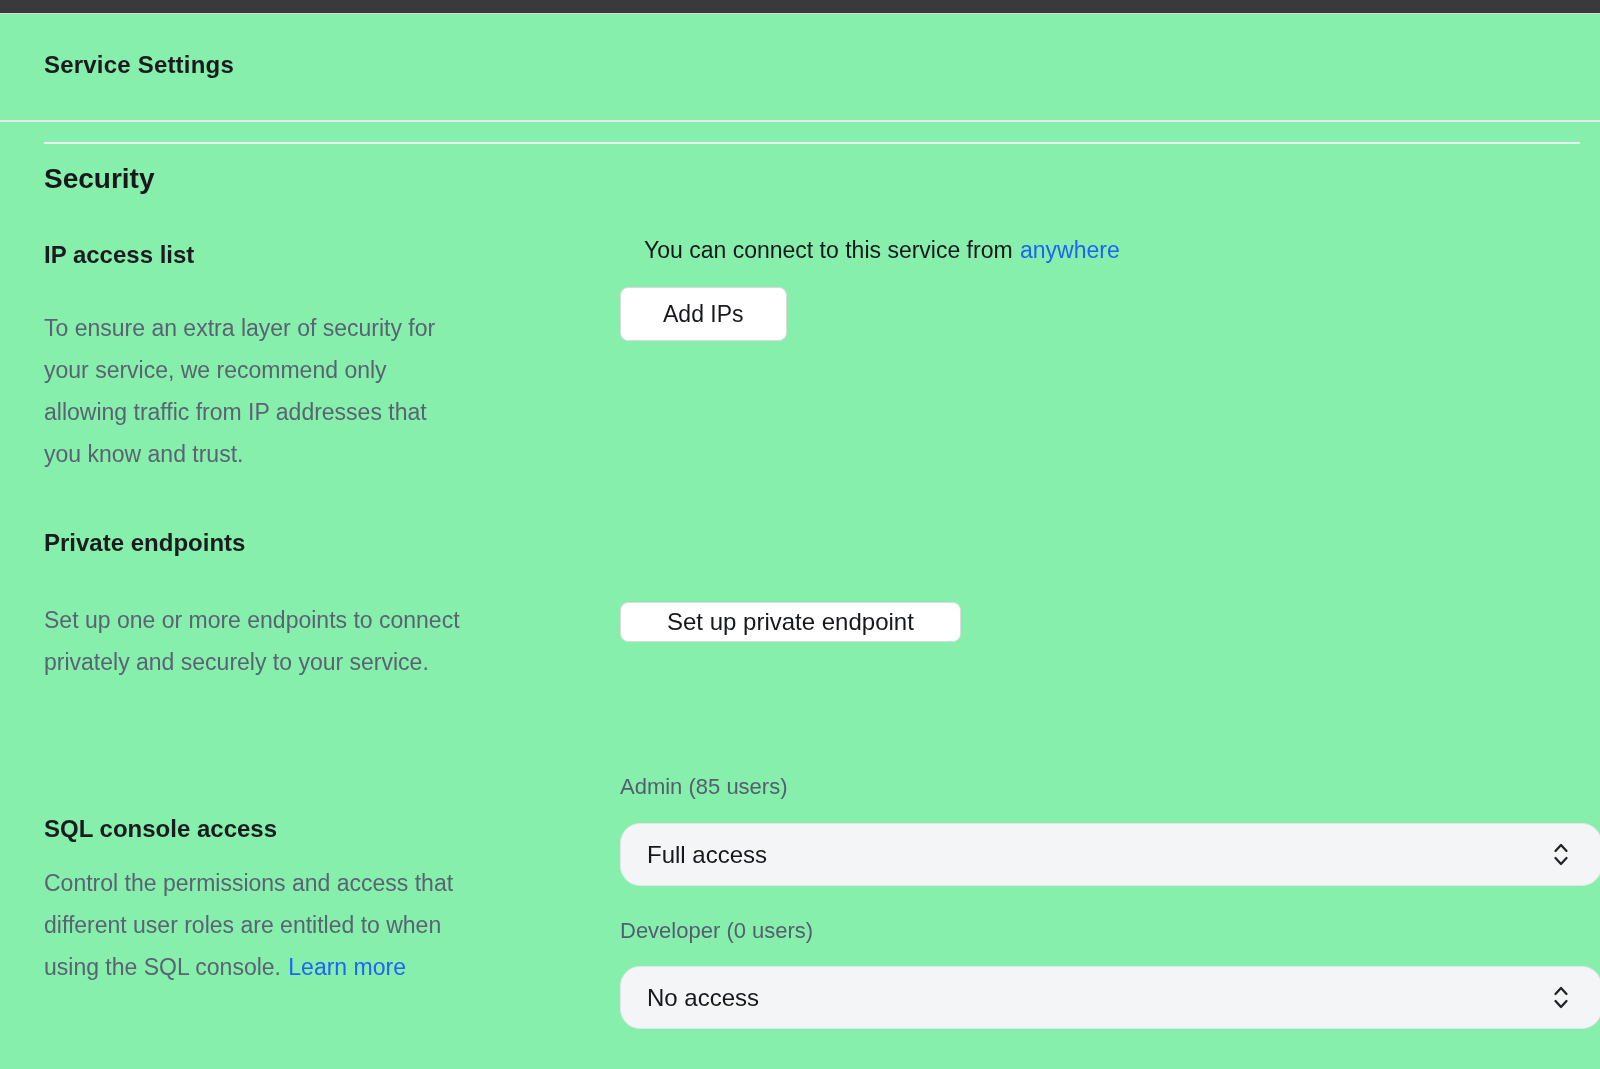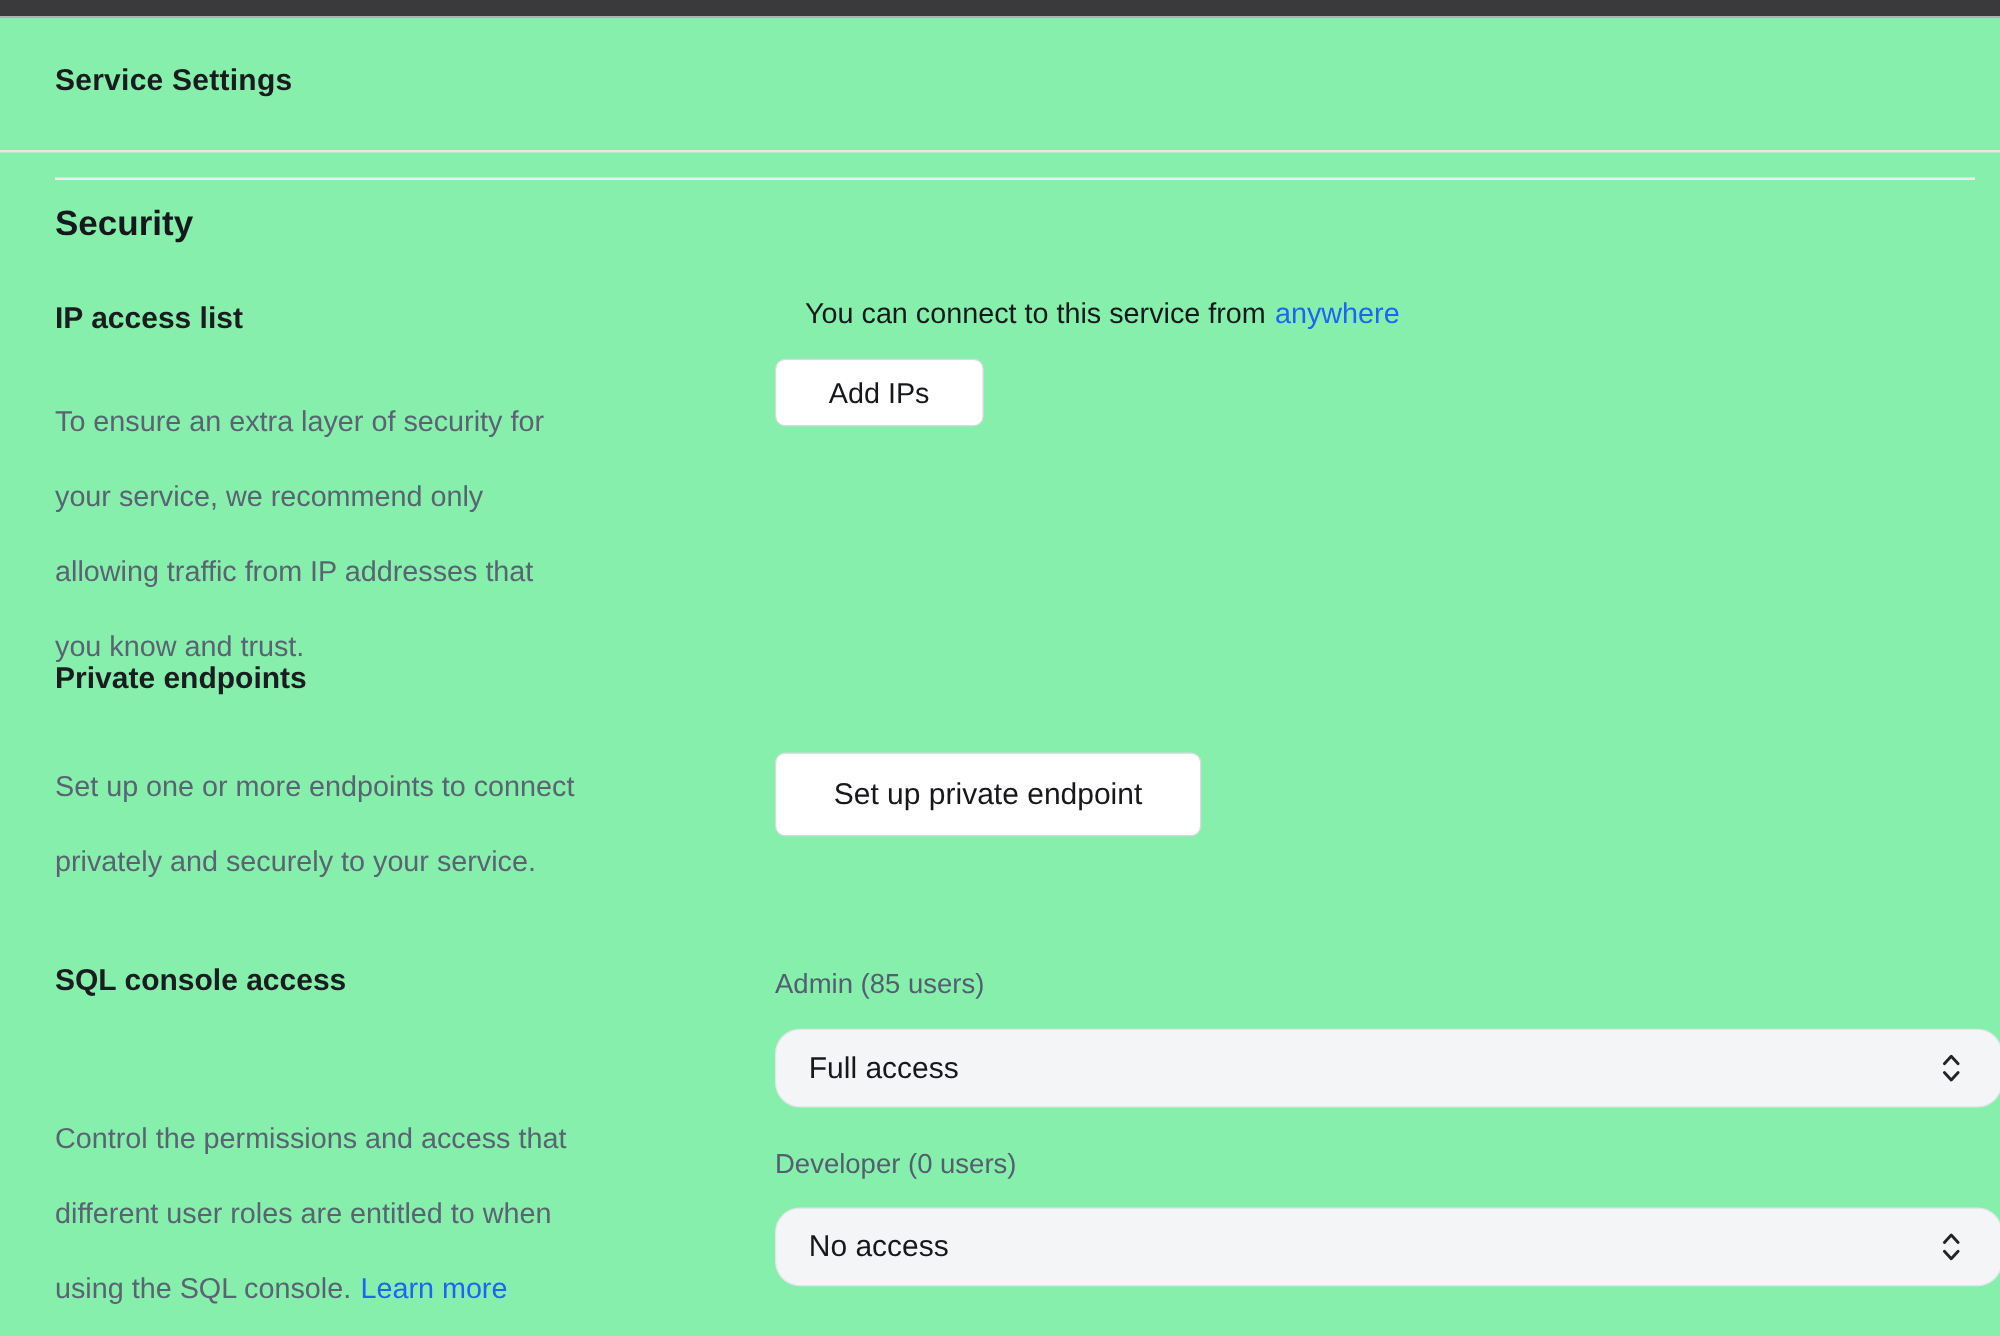--- a/index.html
+++ b/index.html
@@ -60,21 +60,21 @@
     font-size: 24px;
     font-weight: 700;
     color: #1b1c20;
   }
 
   .desc {
     position: absolute;
     left: 44px;
     width: 580px;
     font-size: 23px;
-    line-height: 60px;
+    line-height: 42px;
     color: #5a6372;
     white-space: pre-line;
   }
 
   .link {
     color: var(--link-color, #1e64f5);
     text-decoration: none;
     cursor: pointer;
   }
   .link.spaced { margin-left: 0.32em; }
@@ -100,21 +100,21 @@
     font-family: "Liberation Sans", sans-serif;
   }
   .btn-add-ips {
     left: 620px; top: 287px;
     height: 54px;
     padding: 0 42px;
     font-size: 23px;
   }
   .btn-private-endpoint {
     left: 620px; top: 602px;
-    height: 67px;
+    height: 40px;
     padding: 0 46px;
     font-size: 24px;
   }
 
   .field-label {
     position: absolute;
     left: 620px;
     font-size: 22px;
     color: #545e70;
   }
@@ -172,21 +172,21 @@
   <div class="intro-line">
     <span>You can connect to this service from</span><a class="link spaced">anywhere</a>
   </div>
   <button class="btn btn-add-ips">Add IPs</button>
 
   <h3 class="sub-heading" style="top:529px">Private endpoints</h3>
   <p class="desc" style="top:599px">Set up one or more endpoints to connect
 privately and securely to your service.</p>
   <button class="btn btn-private-endpoint">Set up private endpoint</button>
 
-  <h3 class="sub-heading" style="top:771px">SQL console access</h3>
+  <h3 class="sub-heading" style="top:815px">SQL console access</h3>
   <p class="desc" style="top:820px">
     <span>Control the permissions and access that
 different user roles are entitled to when
 using the SQL console.</span><a class="link spaced">Learn more</a>
   </p>
 
   <div class="field-label" style="top:774px">Admin (85 users)</div>
   <div class="select" style="top:823px">
     <span class="select-value">Full access</span>
     <svg class="chevron-updown" viewBox="0 0 24 27">

